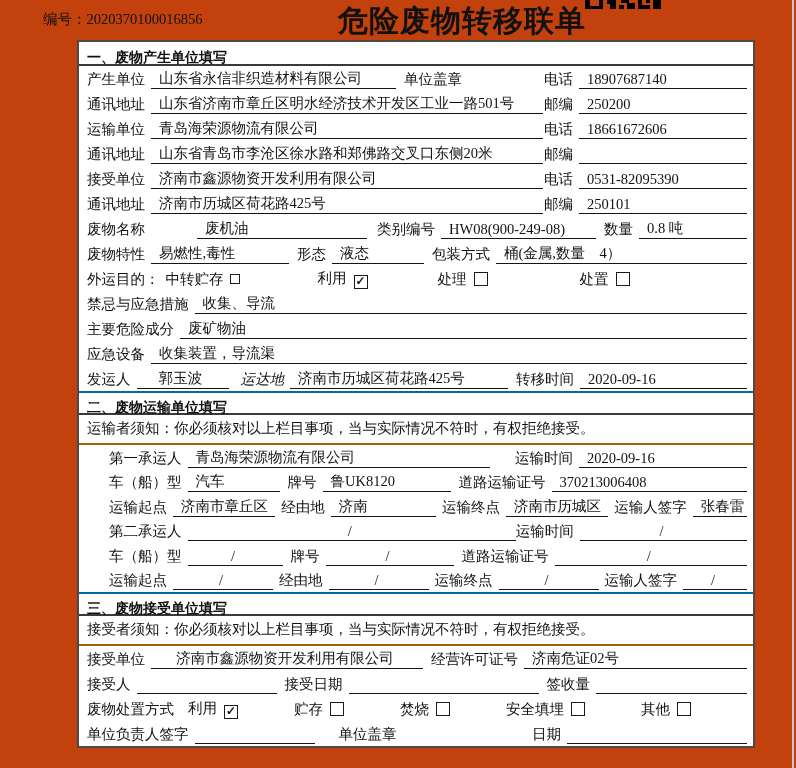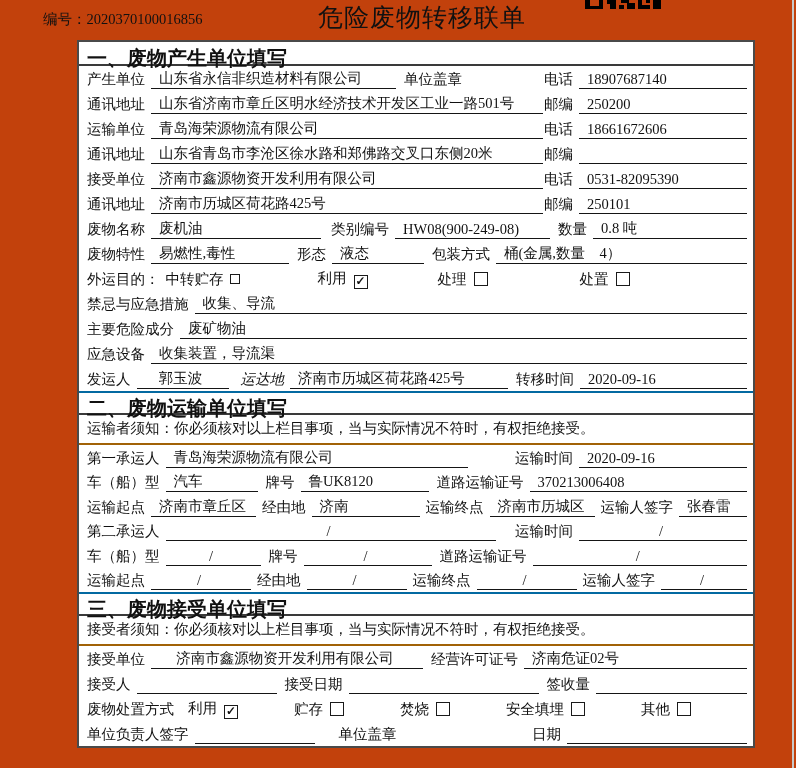--- a/index.html
+++ b/index.html
@@ -1,39 +1,39 @@
 <!DOCTYPE html>
 <html><head>
 <meta charset="utf-8">
 <style>
   html,body{margin:0;padding:0;}
   body{width:796px;height:768px;background:#ffffff;font-family:"Liberation Serif","DejaVu Serif",serif;color:#111;}
   .sheet{position:relative;width:796px;height:768px;background:#c2410c;overflow:hidden;}
   .page-edge{position:absolute;top:0;left:792px;width:2px;height:768px;background:#c9c9c9;}
   .docno{position:absolute;left:43px;top:10px;font-size:14.5px;white-space:nowrap;}
-  .title{position:absolute;left:318px;top:1px;font-size:25px;font-weight:normal;letter-spacing:1px;white-space:nowrap;}
+  .title{position:absolute;left:338px;top:1px;font-size:30px;font-weight:bold;letter-spacing:1px;white-space:nowrap;}
   .qr{position:absolute;left:585px;top:0;}
   .form{position:absolute;left:77px;top:40px;width:678px;border:2px solid #4a4a4a;box-sizing:border-box;background:#fff;}
   .r{display:flex;align-items:flex-end;box-sizing:border-box;padding:0 6px 2px 8px;font-size:14.5px;height:25px;}
-  .r2{height:24.5px;}
-  .sec{height:24px;font-weight:bold;font-size:20px;border-bottom:2px solid #3a3a3a;align-items:center;padding-top:12px;}
+  .r2{height:24.5px;margin-left:22px;}
+  .sec{height:24px;font-weight:bold;font-size:14px;border-bottom:2px solid #3a3a3a;align-items:center;padding-top:12px;}
   .sec-top{border-top:2px solid #0369a1;}
   .note{height:30px;border-bottom:2px solid #a16207;align-items:center;}
   .lb{flex:none;white-space:nowrap;margin-right:6px;}
   .ul{border-bottom:1.2px solid #151515;height:21px;display:flex;align-items:flex-end;box-sizing:border-box;padding:0 4px 0 8px;white-space:nowrap;overflow:hidden;}
   .fx{flex:1 1 auto;}
   .sp{flex:1 1 auto;}
   .ctr{justify-content:center;padding-left:0;}
   .box{display:inline-block;box-sizing:border-box;width:14px;height:14px;border:1.6px solid #1a1a1a;margin-left:7px;font-size:12px;line-height:11px;text-align:center;vertical-align:-2px;font-weight:bold;}
   .box-s{width:10px;height:10px;margin-left:6px;vertical-align:0px;}
   .chkitem{white-space:nowrap;}
   .print{position:absolute;left:85px;top:750px;font-size:10px;white-space:nowrap;margin-top:29px;}
   .w92{width:92px;}.w95{width:95px;}.w100{width:100px;}.w105{width:105px;}.w108{width:108px;}
   .w120{width:120px;}.w128{width:128px;}.w138{width:138px;}.w140{width:140px;}.w155{width:155px;}
-  .w168{width:168px;}.w170{width:170px;}.w180{width:180px;}.w190{width:190px;}.w218{width:218px;}
+  .w168{width:168px;}.w170{width:170px;margin-left:46px;}.w180{width:180px;}.w190{width:190px;}.w218{width:218px;}
   .w245{width:245px;}.w272{width:272px;}.w302{width:302px;}.w330{width:330px;}.w392{width:392px;}
   .ml6{margin-left:6px;}.ml8{margin-left:8px;}.ml10{margin-left:10px;}.ml16{margin-left:12px;font-style:italic;}
   .ml24{margin-left:24px;}.ml56{margin-left:56px;}.ml70{margin-left:70px;}
   .ml78{margin-left:78px;}.ml92{margin-left:92px;}
 </style>
 </head>
 <body>
 
 <div class="sheet">
 

